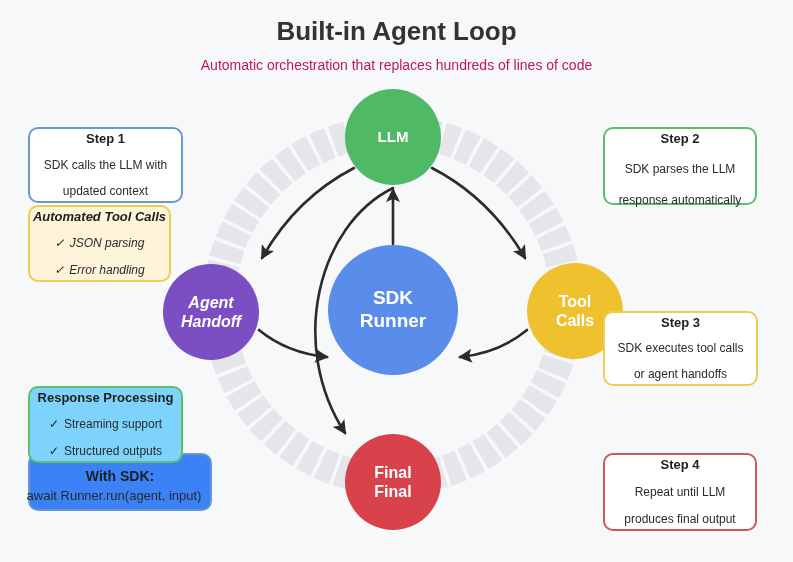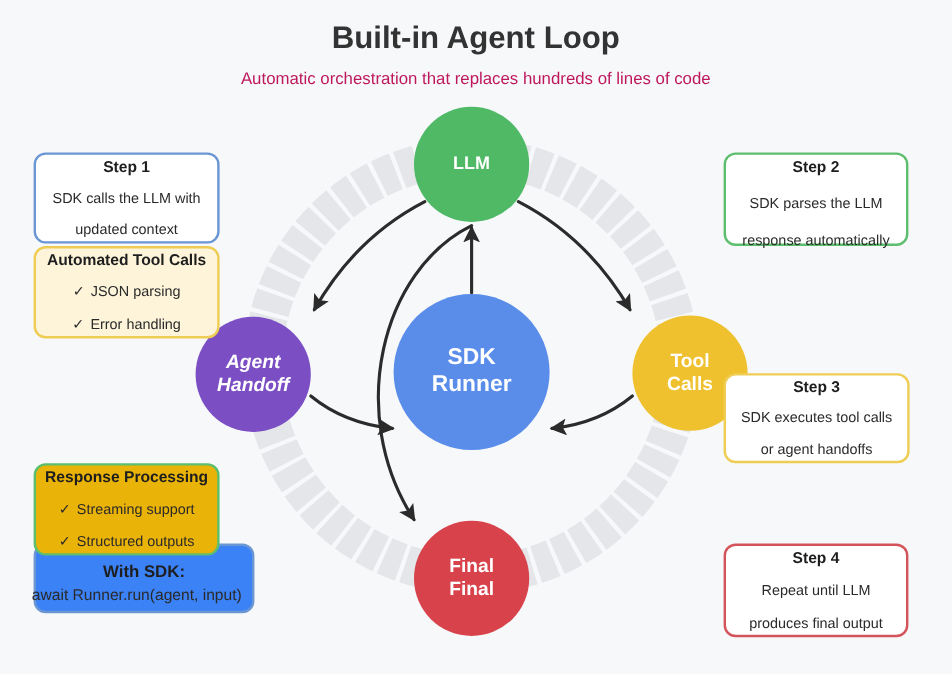--- a/index.html
+++ b/index.html
@@ -20,22 +20,22 @@
   .n-agent { left: 163px; top: 264px; width: 96px; height: 96px; font-size: 16px; font-style: italic; }
   .n-tool { left: 527px; top: 263px; width: 96px; height: 96px; font-size: 16px; }
   .n-final { left: 345px; top: 434px; width: 96px; height: 96px; font-size: 16px; }
   .box { position: absolute; box-sizing: border-box; border: 2px solid; border-radius: 10px;
          background: #fff; text-align: center; color: #222; z-index: 3;
          display: flex; flex-direction: column; justify-content: space-between; }
   .box .bt { font-weight: bold; font-size: 13px; line-height: 19px; color: #1e1e1e; }
   .box .bl { font-size: 12px; line-height: 19px; color: #2a2a2a; white-space: nowrap; }
   .check::before { content: "\2713"; margin-right: 5px; }
   .b-step1 { left: 28px; top: 127px; width: 155px; height: 76px; border-color: #6a96d4; }
-  .b-auto { left: 28px; top: 205px; width: 155px; height: 77px; border-color: #efcd55; background: #fdf4da; }
-  .b-resp { left: 28px; top: 386px; width: 155px; height: 77px; border-color: #5dbf6d; background: #eab308; z-index: 4; }
+  .b-auto { left: 28px; top: 205px; width: 143px; height: 77px; border-color: #efcd55; background: #fdf4da; font-style: italic; }
+  .b-resp { left: 28px; top: 386px; width: 155px; height: 77px; border-color: #5dbf6d; background: #7dd3fc; z-index: 4; }
   .b-sdk { left: 28px; top: 453px; width: 184px; height: 58px; border-color: #6a96d4; background: #3b82f6; justify-content: flex-end; padding-bottom: 4px; }
   .b-sdk .bl { font-size: 13px; overflow: visible; margin-left: -12px; }
   .b-sdk .bt { font-size: 14px; }
   .b-step2 { left: 603px; top: 127px; width: 154px; height: 78px; border-color: #5dbf6d; gap: 12px; }
   .b-step3 { left: 603px; top: 311px; width: 155px; height: 75px; border-color: #efcd55; }
   .b-step4 { left: 603px; top: 453px; width: 154px; height: 78px; border-color: #d4545b; }
 </style>
 </head>
 <body>
 

